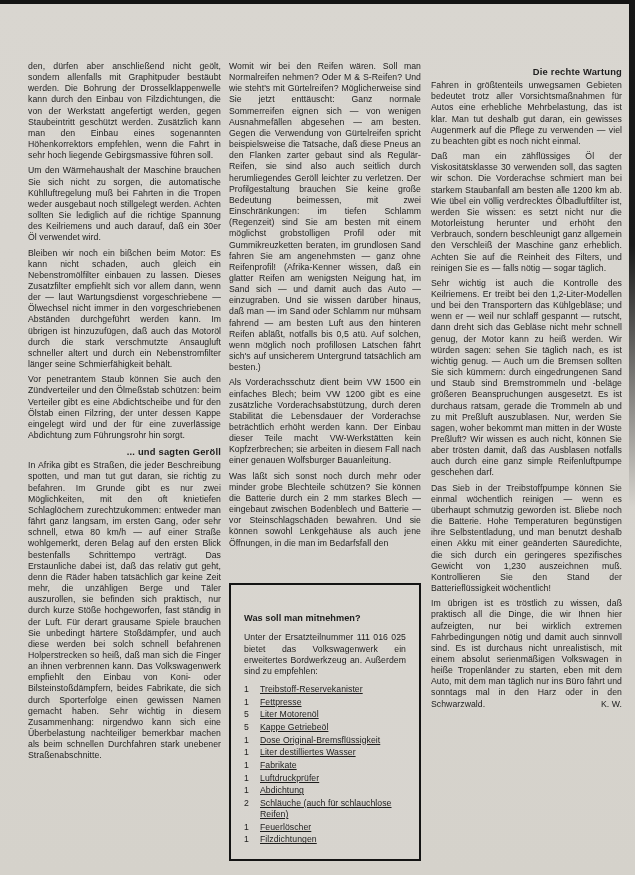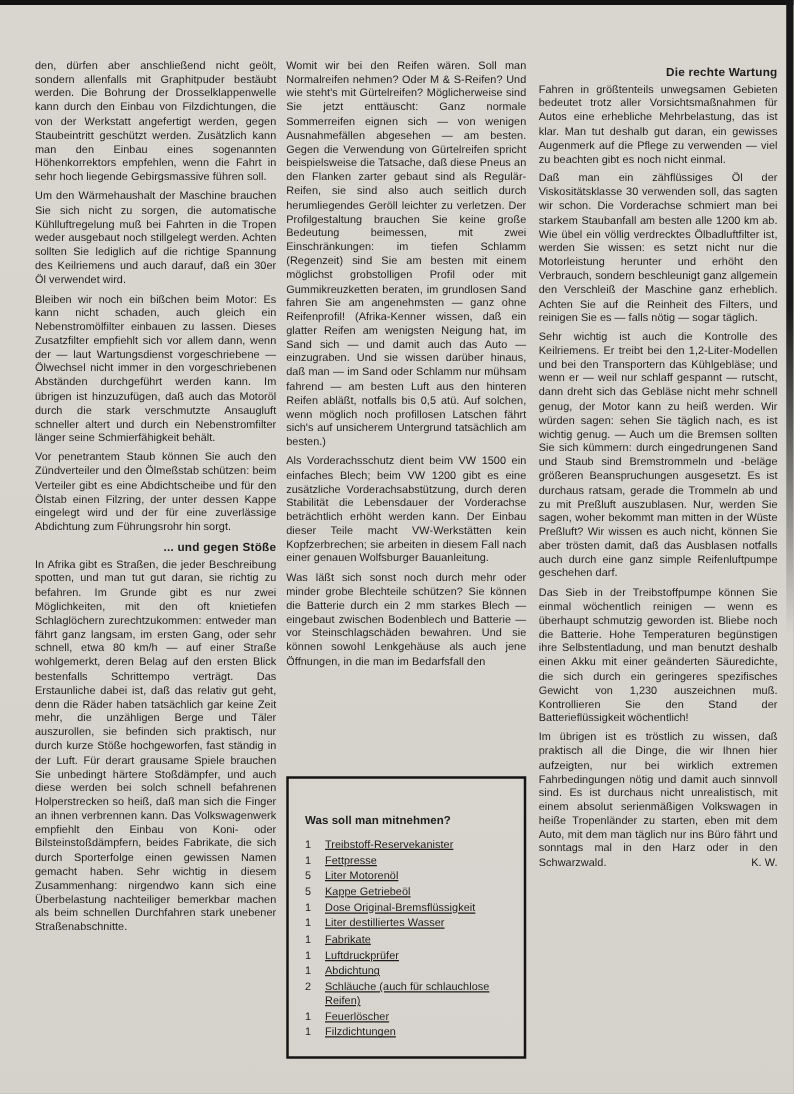--- a/index.html
+++ b/index.html
@@ -12,21 +12,21 @@
   }
   .scan-edge-top {
     position:absolute; top:0; left:0; width:635px; height:4px;
     background:#141414;
   }
   .scan-edge-right {
     position:absolute; top:0; right:0; width:6px; height:100%;
     background:linear-gradient(180deg, #161616 0%, #1a1a1a 28%, rgba(20,20,20,0) 58%);
   }
   .col {
-    position:absolute; top:47px;
+    position:absolute; top:61px;
     font-size:8.7px; line-height:11.15px;
     text-align:justify;
     letter-spacing:0.05px;
   }
   .col-1 { left:28px;  width:193px; height:801px; }
   .col-2 { left:229px; width:192px; height:800px; display:flex; flex-direction:column; }
   .col-3 { left:431px; width:191px; }
   .para { margin:0 0 4px 0; }
   .sec-heading {
     font-size:9.4px; font-weight:bold; letter-spacing:0.2px;
@@ -52,31 +52,32 @@
 
 <div class="page">
   <div class="scan-edge-top"></div>
   <div class="scan-edge-right"></div>
 
   <div class="col col-1">
     <p class="para">den, dürfen aber anschließend nicht geölt, sondern allenfalls mit Graphitpuder bestäubt werden. Die Bohrung der Drosselklappenwelle kann durch den Einbau von Filzdichtungen, die von der Werkstatt angefertigt werden, gegen Staubeintritt geschützt werden. Zusätzlich kann man den Einbau eines sogenannten Höhenkorrektors empfehlen, wenn die Fahrt in sehr hoch liegende Gebirgsmassive führen soll.</p>
     <p class="para">Um den Wärmehaushalt der Maschine brauchen Sie sich nicht zu sorgen, die automatische Kühlluftregelung muß bei Fahrten in die Tropen weder ausgebaut noch stillgelegt werden. Achten sollten Sie lediglich auf die richtige Spannung des Keilriemens und auch darauf, daß ein 30er Öl verwendet wird.</p>
     <p class="para">Bleiben wir noch ein bißchen beim Motor: Es kann nicht schaden, auch gleich ein Nebenstromölfilter einbauen zu lassen. Dieses Zusatzfilter empfiehlt sich vor allem dann, wenn der — laut Wartungsdienst vorgeschriebene — Ölwechsel nicht immer in den vorgeschriebenen Abständen durchgeführt werden kann. Im übrigen ist hinzuzufügen, daß auch das Motoröl durch die stark verschmutzte Ansaugluft schneller altert und durch ein Nebenstromfilter länger seine Schmierfähigkeit behält.</p>
     <p class="para">Vor penetrantem Staub können Sie auch den Zündverteiler und den Ölmeßstab schützen: beim Verteiler gibt es eine Abdichtscheibe und für den Ölstab einen Filzring, der unter dessen Kappe eingelegt wird und der für eine zuverlässige Abdichtung zum Führungsrohr hin sorgt.</p>
-    <div class="sec-heading">... und gegen Stöße</div>
+    <div class="sec-heading">... und sagten Geröll</div>
     <p class="para">In Afrika gibt es Straßen, die jeder Beschreibung spotten, und man tut gut daran, sie richtig zu befahren. Im Grunde gibt es nur zwei Möglichkeiten, mit den oft knietiefen Schlaglöchern zurechtzukommen: entweder man fährt ganz langsam, im ersten Gang, oder sehr schnell, etwa 80 km/h — auf einer Straße wohlgemerkt, deren Belag auf den ersten Blick bestenfalls Schrittempo verträgt. Das Erstaunliche dabei ist, daß das relativ gut geht, denn die Räder haben tatsächlich gar keine Zeit mehr, die unzähligen Berge und Täler auszurollen, sie befinden sich praktisch, nur durch kurze Stöße hochgeworfen, fast ständig in der Luft. Für derart grausame Spiele brauchen Sie unbedingt härtere Stoßdämpfer, und auch diese werden bei solch schnell befahrenen Holperstrecken so heiß, daß man sich die Finger an ihnen verbrennen kann. Das Volkswagenwerk empfiehlt den Einbau von Koni- oder Bilsteinstoßdämpfern, beides Fabrikate, die sich durch Sporterfolge einen gewissen Namen gemacht haben. Sehr wichtig in diesem Zusammenhang: nirgendwo kann sich eine Überbelastung nachteiliger bemerkbar machen als beim schnellen Durchfahren stark unebener Straßenabschnitte.</p>
   </div>
 
   <div class="col col-2">
     <p class="para">Womit wir bei den Reifen wären. Soll man Normalreifen nehmen? Oder M &amp; S-Reifen? Und wie steht's mit Gürtelreifen? Möglicherweise sind Sie jetzt enttäuscht: Ganz normale Sommerreifen eignen sich — von wenigen Ausnahmefällen abgesehen — am besten. Gegen die Verwendung von Gürtelreifen spricht beispielsweise die Tatsache, daß diese Pneus an den Flanken zarter gebaut sind als Regulär-Reifen, sie sind also auch seitlich durch herumliegendes Geröll leichter zu verletzen. Der Profilgestaltung brauchen Sie keine große Bedeutung beimessen, mit zwei Einschränkungen: im tiefen Schlamm (Regenzeit) sind Sie am besten mit einem möglichst grobstolligen Profil oder mit Gummikreuzketten beraten, im grundlosen Sand fahren Sie am angenehmsten — ganz ohne Reifenprofil! (Afrika-Kenner wissen, daß ein glatter Reifen am wenigsten Neigung hat, im Sand sich — und damit auch das Auto — einzugraben. Und sie wissen darüber hinaus, daß man — im Sand oder Schlamm nur mühsam fahrend — am besten Luft aus den hinteren Reifen abläßt, notfalls bis 0,5 atü. Auf solchen, wenn möglich noch profillosen Latschen fährt sich's auf unsicherem Untergrund tatsächlich am besten.)</p>
     <p class="para">Als Vorderachsschutz dient beim VW 1500 ein einfaches Blech; beim VW 1200 gibt es eine zusätzliche Vorderachsabstützung, durch deren Stabilität die Lebensdauer der Vorderachse beträchtlich erhöht werden kann. Der Einbau dieser Teile macht VW-Werkstätten kein Kopfzerbrechen; sie arbeiten in diesem Fall nach einer genauen Wolfsburger Bauanleitung.</p>
     <p class="para">Was läßt sich sonst noch durch mehr oder minder grobe Blechteile schützen? Sie können die Batterie durch ein 2 mm starkes Blech — eingebaut zwischen Bodenblech und Batterie — vor Steinschlagschäden bewahren. Und sie können sowohl Lenkgehäuse als auch jene Öffnungen, in die man im Bedarfsfall den</p>
 
     <div class="checklist-box">
       <div class="box-title">Was soll man mitnehmen?</div>
+      <p class="para box-intro">Unter der Ersatzteilnummer 111 016 025 bietet das Volkswagenwerk ein erweitertes Bordwerkzeug an. Außerdem sind zu empfehlen:</p>
       <div class="checklist">
         <div class="checklist-item">
           <span class="item-qty">1</span>
           <span class="item-label">Treibstoff-Reservekanister</span>
         </div>
         <div class="checklist-item">
           <span class="item-qty">1</span>
           <span class="item-label">Fettpresse</span>
         </div>
         <div class="checklist-item">

